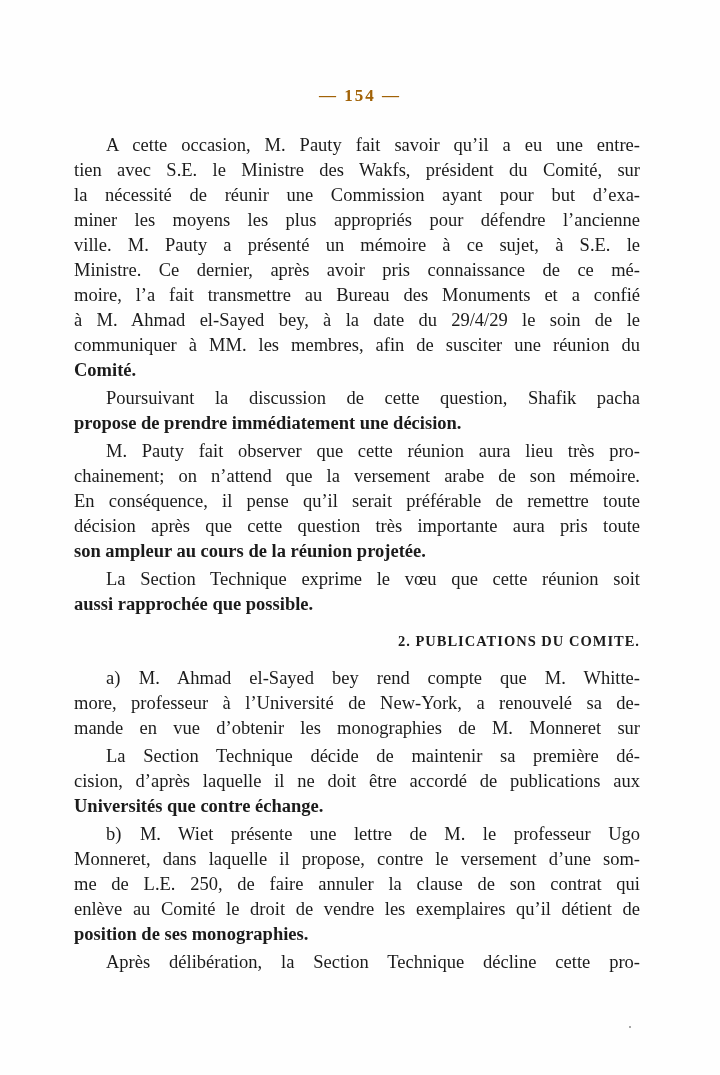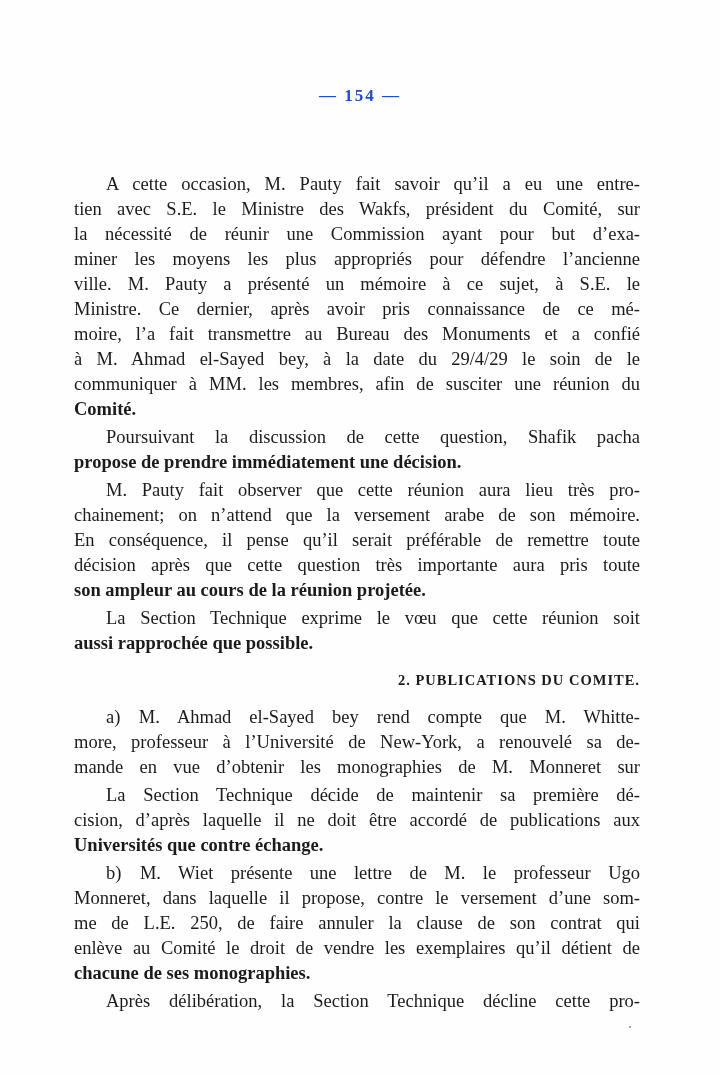--- a/index.html
+++ b/index.html
@@ -18,31 +18,30 @@
   }
   .page-number {
     position: absolute;
     top: 86px;
     left: 0;
     width: 720px;
     text-align: center;
     font-weight: bold;
     font-size: 17px;
     letter-spacing: 2px;
-    color: #1d4ed8;
+    color: #a16207;
   }
   .body-block {
     position: absolute;
     top: 133px;
     left: 74px;
     width: 566px;
     font-size: 18.5px;
     line-height: 25px;
     color: #1b1b1b;
-    margin-top: 39px;
   }
   .para {
     margin: 0;
   }
   .para + .para {
     margin-top: 3px;
   }
   .line {
     text-align: justify;
     text-align-last: justify;
@@ -113,20 +112,20 @@
       <div class="para">
         <div class="line first">La Section Technique décide de maintenir sa première dé-</div>
         <div class="line">cision, d’après laquelle il ne doit être accordé de publications aux</div>
         <div class="line last">Universités que contre échange.</div>
       </div>
       <div class="para">
         <div class="line first">b) M. Wiet présente une lettre de M. le professeur Ugo</div>
         <div class="line">Monneret, dans laquelle il propose, contre le versement d’une som-</div>
         <div class="line">me de L.E. 250, de faire annuler la clause de son contrat qui</div>
         <div class="line">enlève au Comité le droit de vendre les exemplaires qu’il détient de</div>
-        <div class="line last">chacune de ses monographies.</div>
+        <div class="line last">position de ses monographies.</div>
       </div>
       <div class="para">
         <div class="line first">Après délibération, la Section Technique décline cette pro-</div>
       </div>
     </div>
   <div class="scan-speck"></div>
 </div>
 
 </body></html>

